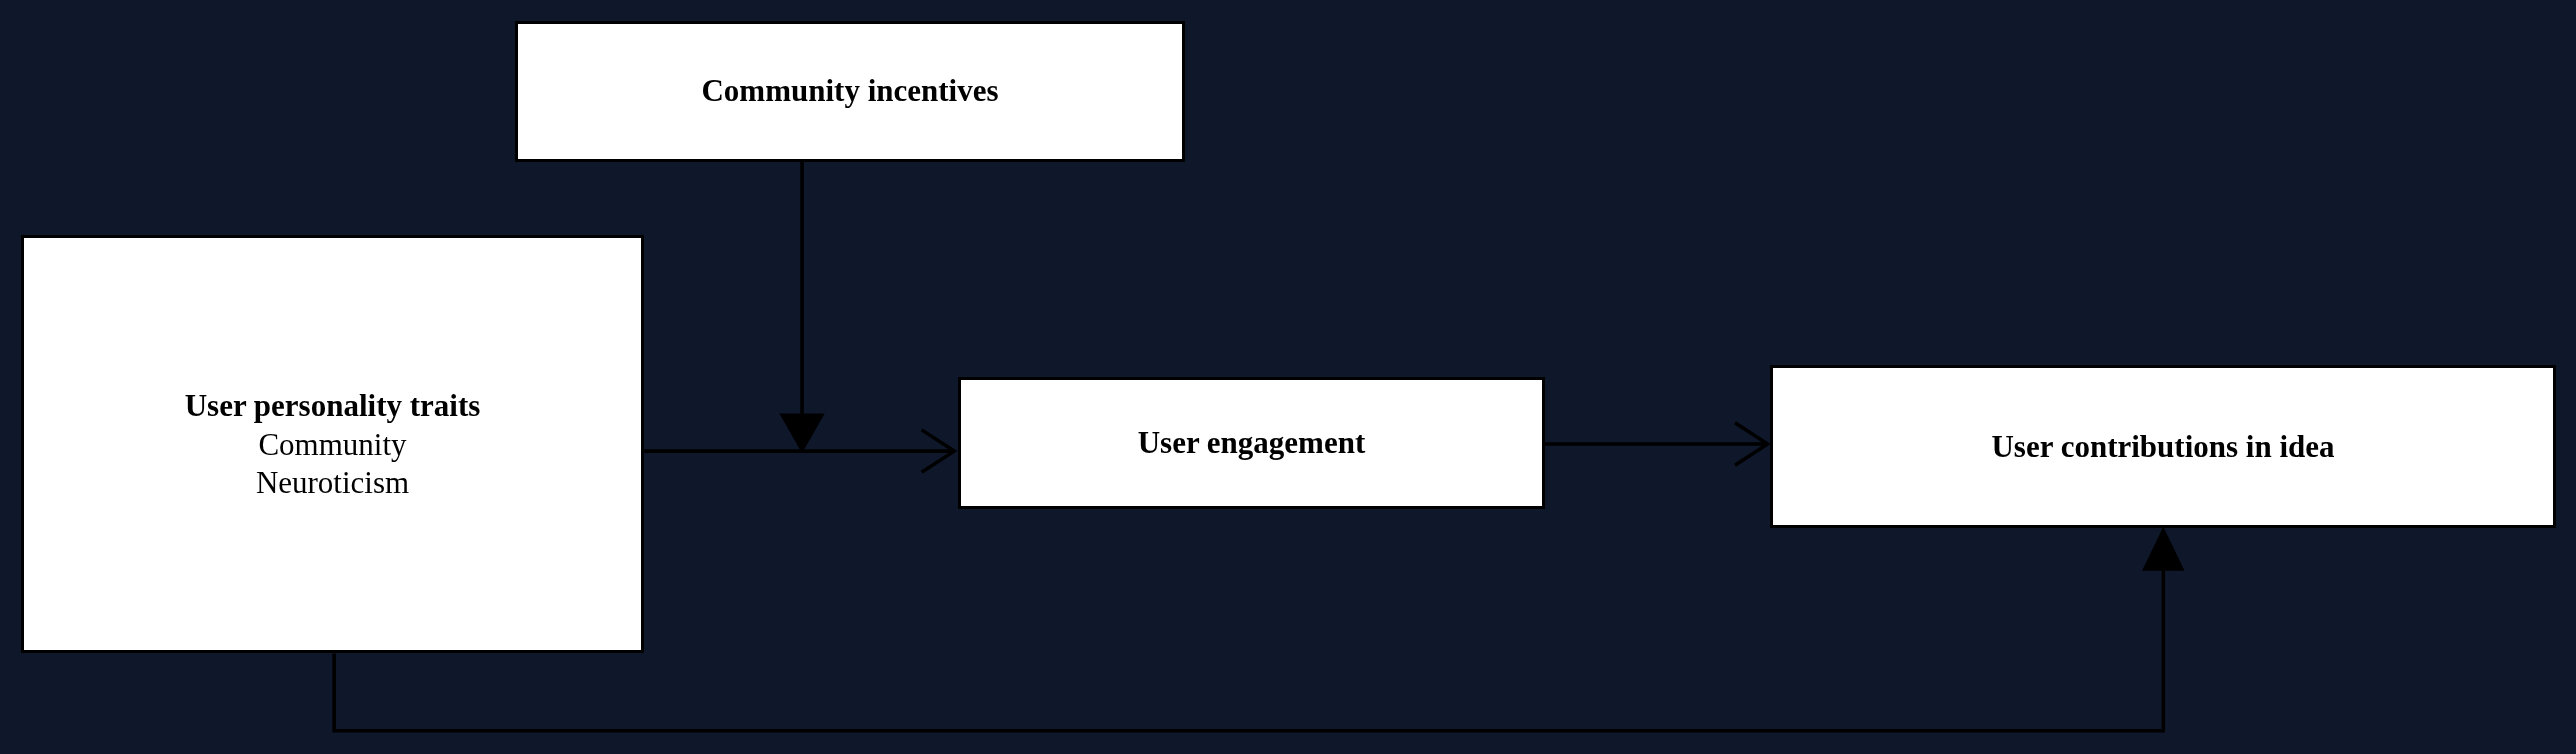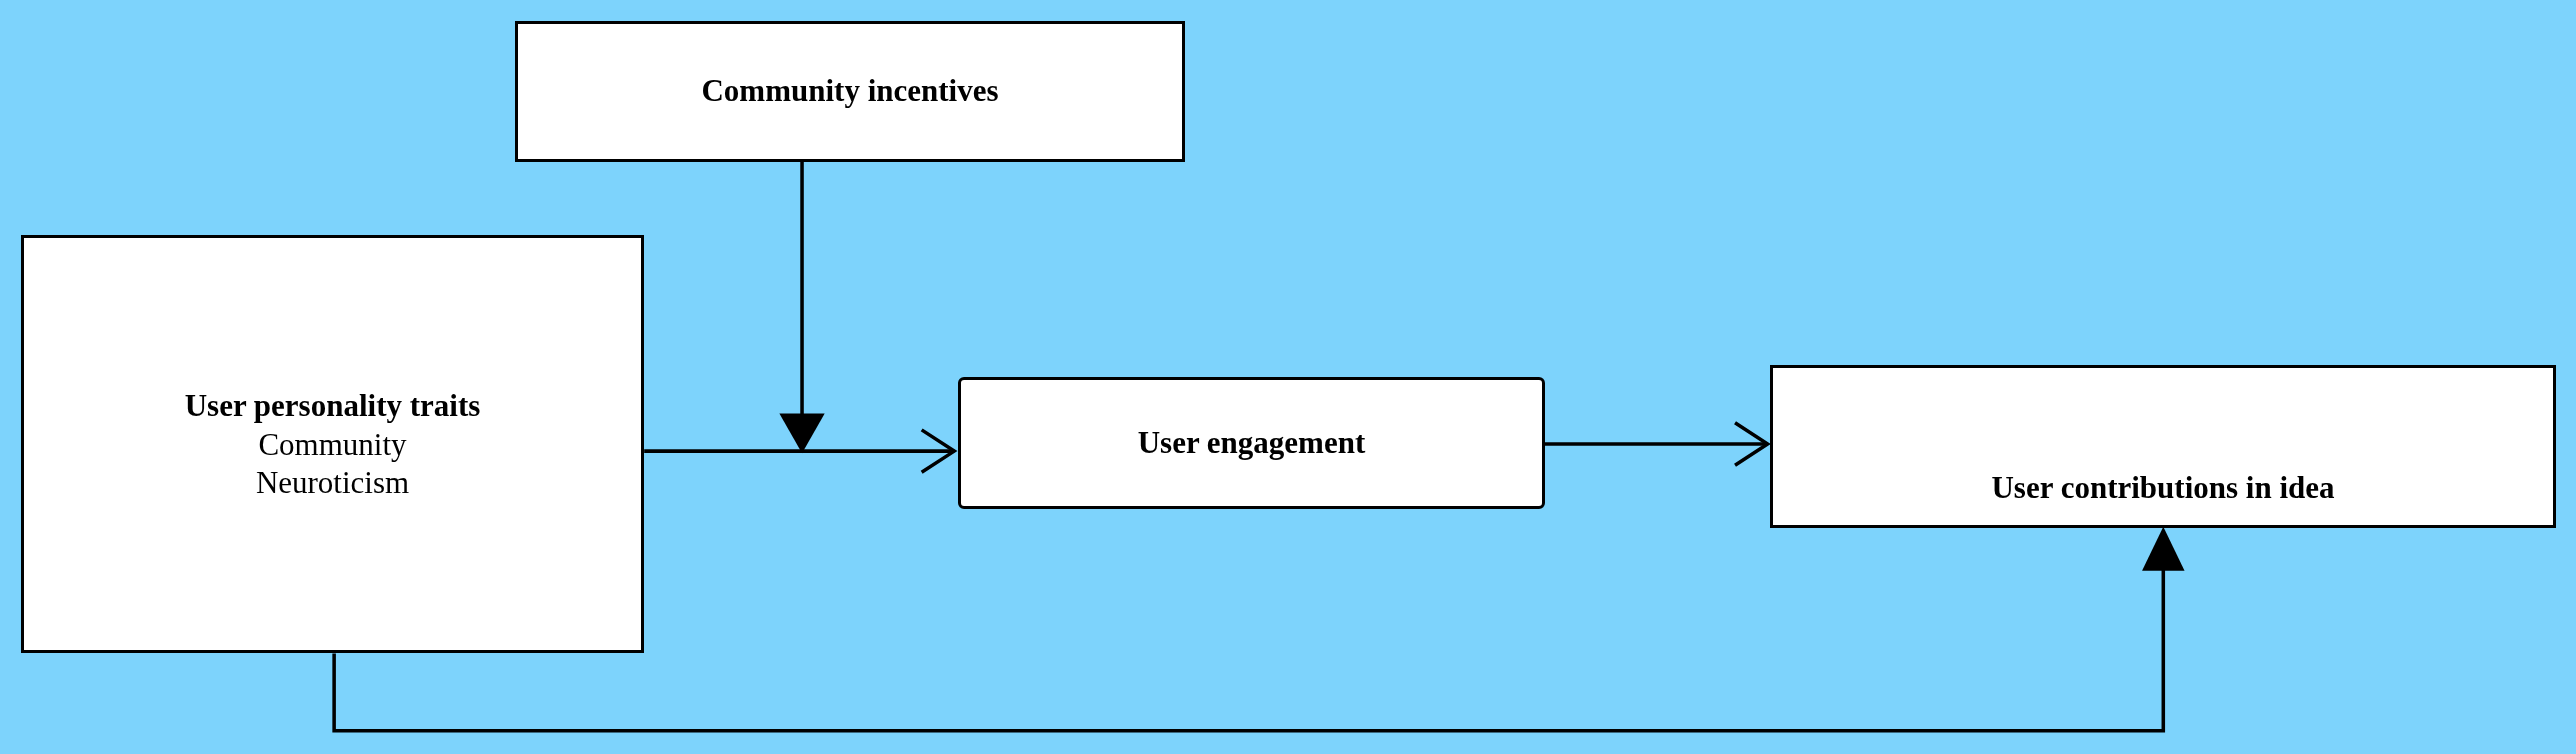--- a/index.html
+++ b/index.html
@@ -9,21 +9,21 @@
     background: #ffffff;
   }
   body {
     font-family: "Liberation Serif", "DejaVu Serif", serif;
     color: #000000;
   }
   #diagram-root {
     position: relative;
     width: 2576px;
     height: 755px;
-    background: #7dd3fc;
+    background: #0f172a;
     overflow: hidden;
   }
   #diagram-svg {
     position: absolute;
     left: 0;
     top: 0;
     width: 2576px;
     height: 755px;
   }
   .node-box {
@@ -60,31 +60,29 @@
     height: 418px;
     font-size: 31px;
   }
   #node-traits .node-line.bold { margin-bottom: 1.4px; }
   #node-engagement {
     left: 958px;
     top: 377px;
     width: 587px;
     height: 132px;
     font-size: 31px;
-    border-radius: 6px;
   }
   #node-contributions {
     left: 1770px;
     top: 365px;
     width: 786px;
     height: 163px;
     font-size: 31px;
     font-weight: bold;
     padding: 18px 28px;
-    justify-content: flex-end;
   }
   #node-contributions .node-line { font-weight: bold; }
 </style>
 </head>
 <body>
 
 <div id="diagram-root">
 
   <svg id="diagram-svg" viewBox="0 0 3639 1066" xmlns="http://www.w3.org/2000/svg">
 

